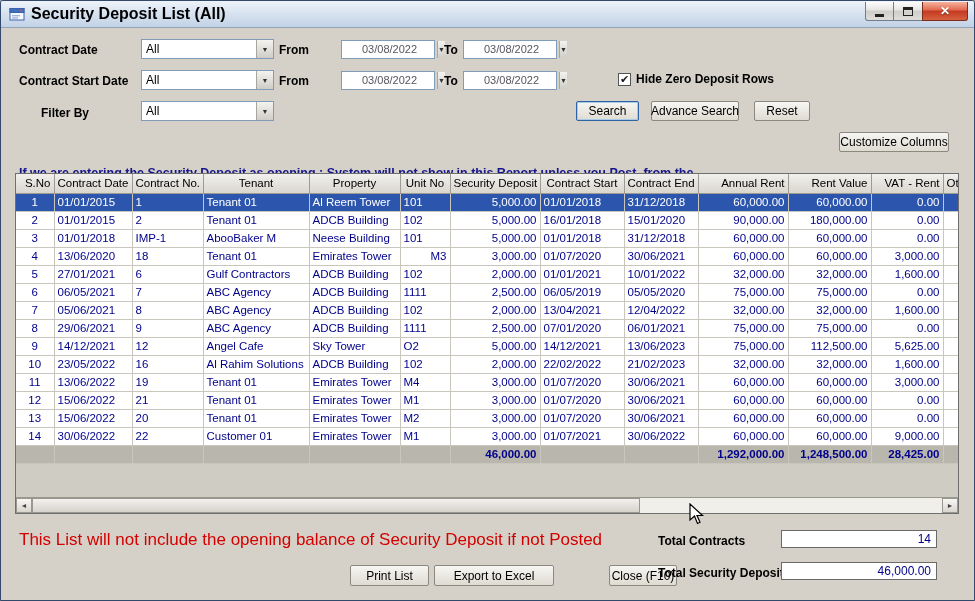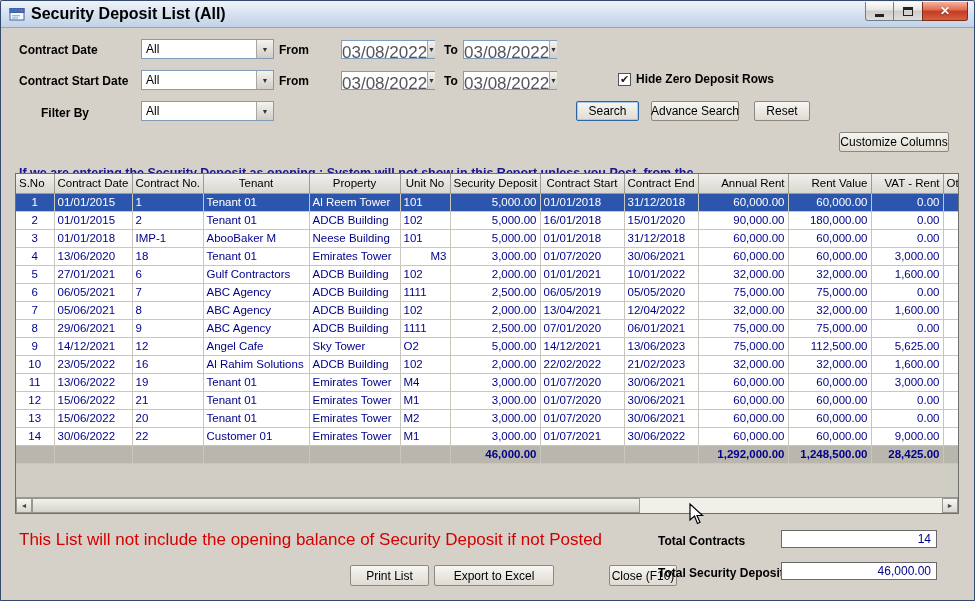--- a/index.html
+++ b/index.html
@@ -31,21 +31,21 @@
   
   .flabel { position:absolute; font-size:12px; font-weight:bold; color:#000; white-space:nowrap; }
   .combo { position:absolute; width:133px; height:20px; background:#fff;
            border:1px solid #7f9db9; display:flex; align-items:stretch; }
   .combo-text { flex:1; font-size:12px; padding:2px 4px; color:#000; overflow:hidden; white-space:nowrap; }
   .combo-btn { width:17px; background:linear-gradient(#f4f3f0,#cfcdc6);
                border-left:1px solid #a9a69e; display:flex; align-items:center; justify-content:center;
                font-size:7px; color:#333; }
   .datebox { position:absolute; width:94px; height:19px; background:#fff;
              border:1px solid #7f9db9; display:flex; align-items:stretch; }
-  .datebox .val { flex:1; font-size:17px; color:#55555f; padding:2px 0; white-space:nowrap; }
+  .datebox .val { flex:1; font-size:11px; color:#55555f; padding:2px 20px; white-space:nowrap; }
   .datebox .combo-btn { width:16px; }
   .checkwrap { position:absolute; display:flex; align-items:center; gap:5px; }
   .checkbox-box { width:13px; height:13px; background:#fff; border:1px solid #555;
                   display:flex; align-items:center; justify-content:center;
                   font-size:11px; color:#1c1c1c; line-height:1; }
   .checklabel { font-size:12px; font-weight:bold; color:#000; }
 
   
   .btn { position:absolute; height:21px; background:linear-gradient(#f7f6f3,#dedbd2);
          border:1px solid #8b887f; border-radius:2px; font-size:12px; color:#000;
@@ -180,21 +180,21 @@
           <col style="width: 90px;">
           <col style="width: 84px;">
           <col style="width: 74px;">
           <col style="width: 90px;">
           <col style="width: 83px;">
           <col style="width: 72px;">
           <col style="width: 17px;">
         </colgroup>
         <thead>
           <tr>
-            <th style="text-align: left;">S.No</th>
+            <th style="text-align: right;">S.No</th>
             <th style="text-align: center;">Contract Date</th>
             <th style="text-align: center;">Contract No.</th>
             <th style="text-align: center;">Tenant</th>
             <th style="text-align: center;">Property</th>
             <th style="text-align: center;">Unit No</th>
             <th style="text-align: left;">Security Deposit</th>
             <th style="text-align: center;">Contract Start</th>
             <th style="text-align: center;">Contract End</th>
             <th style="text-align: right;">Annual Rent</th>
             <th style="text-align: right;">Rent Value</th>

